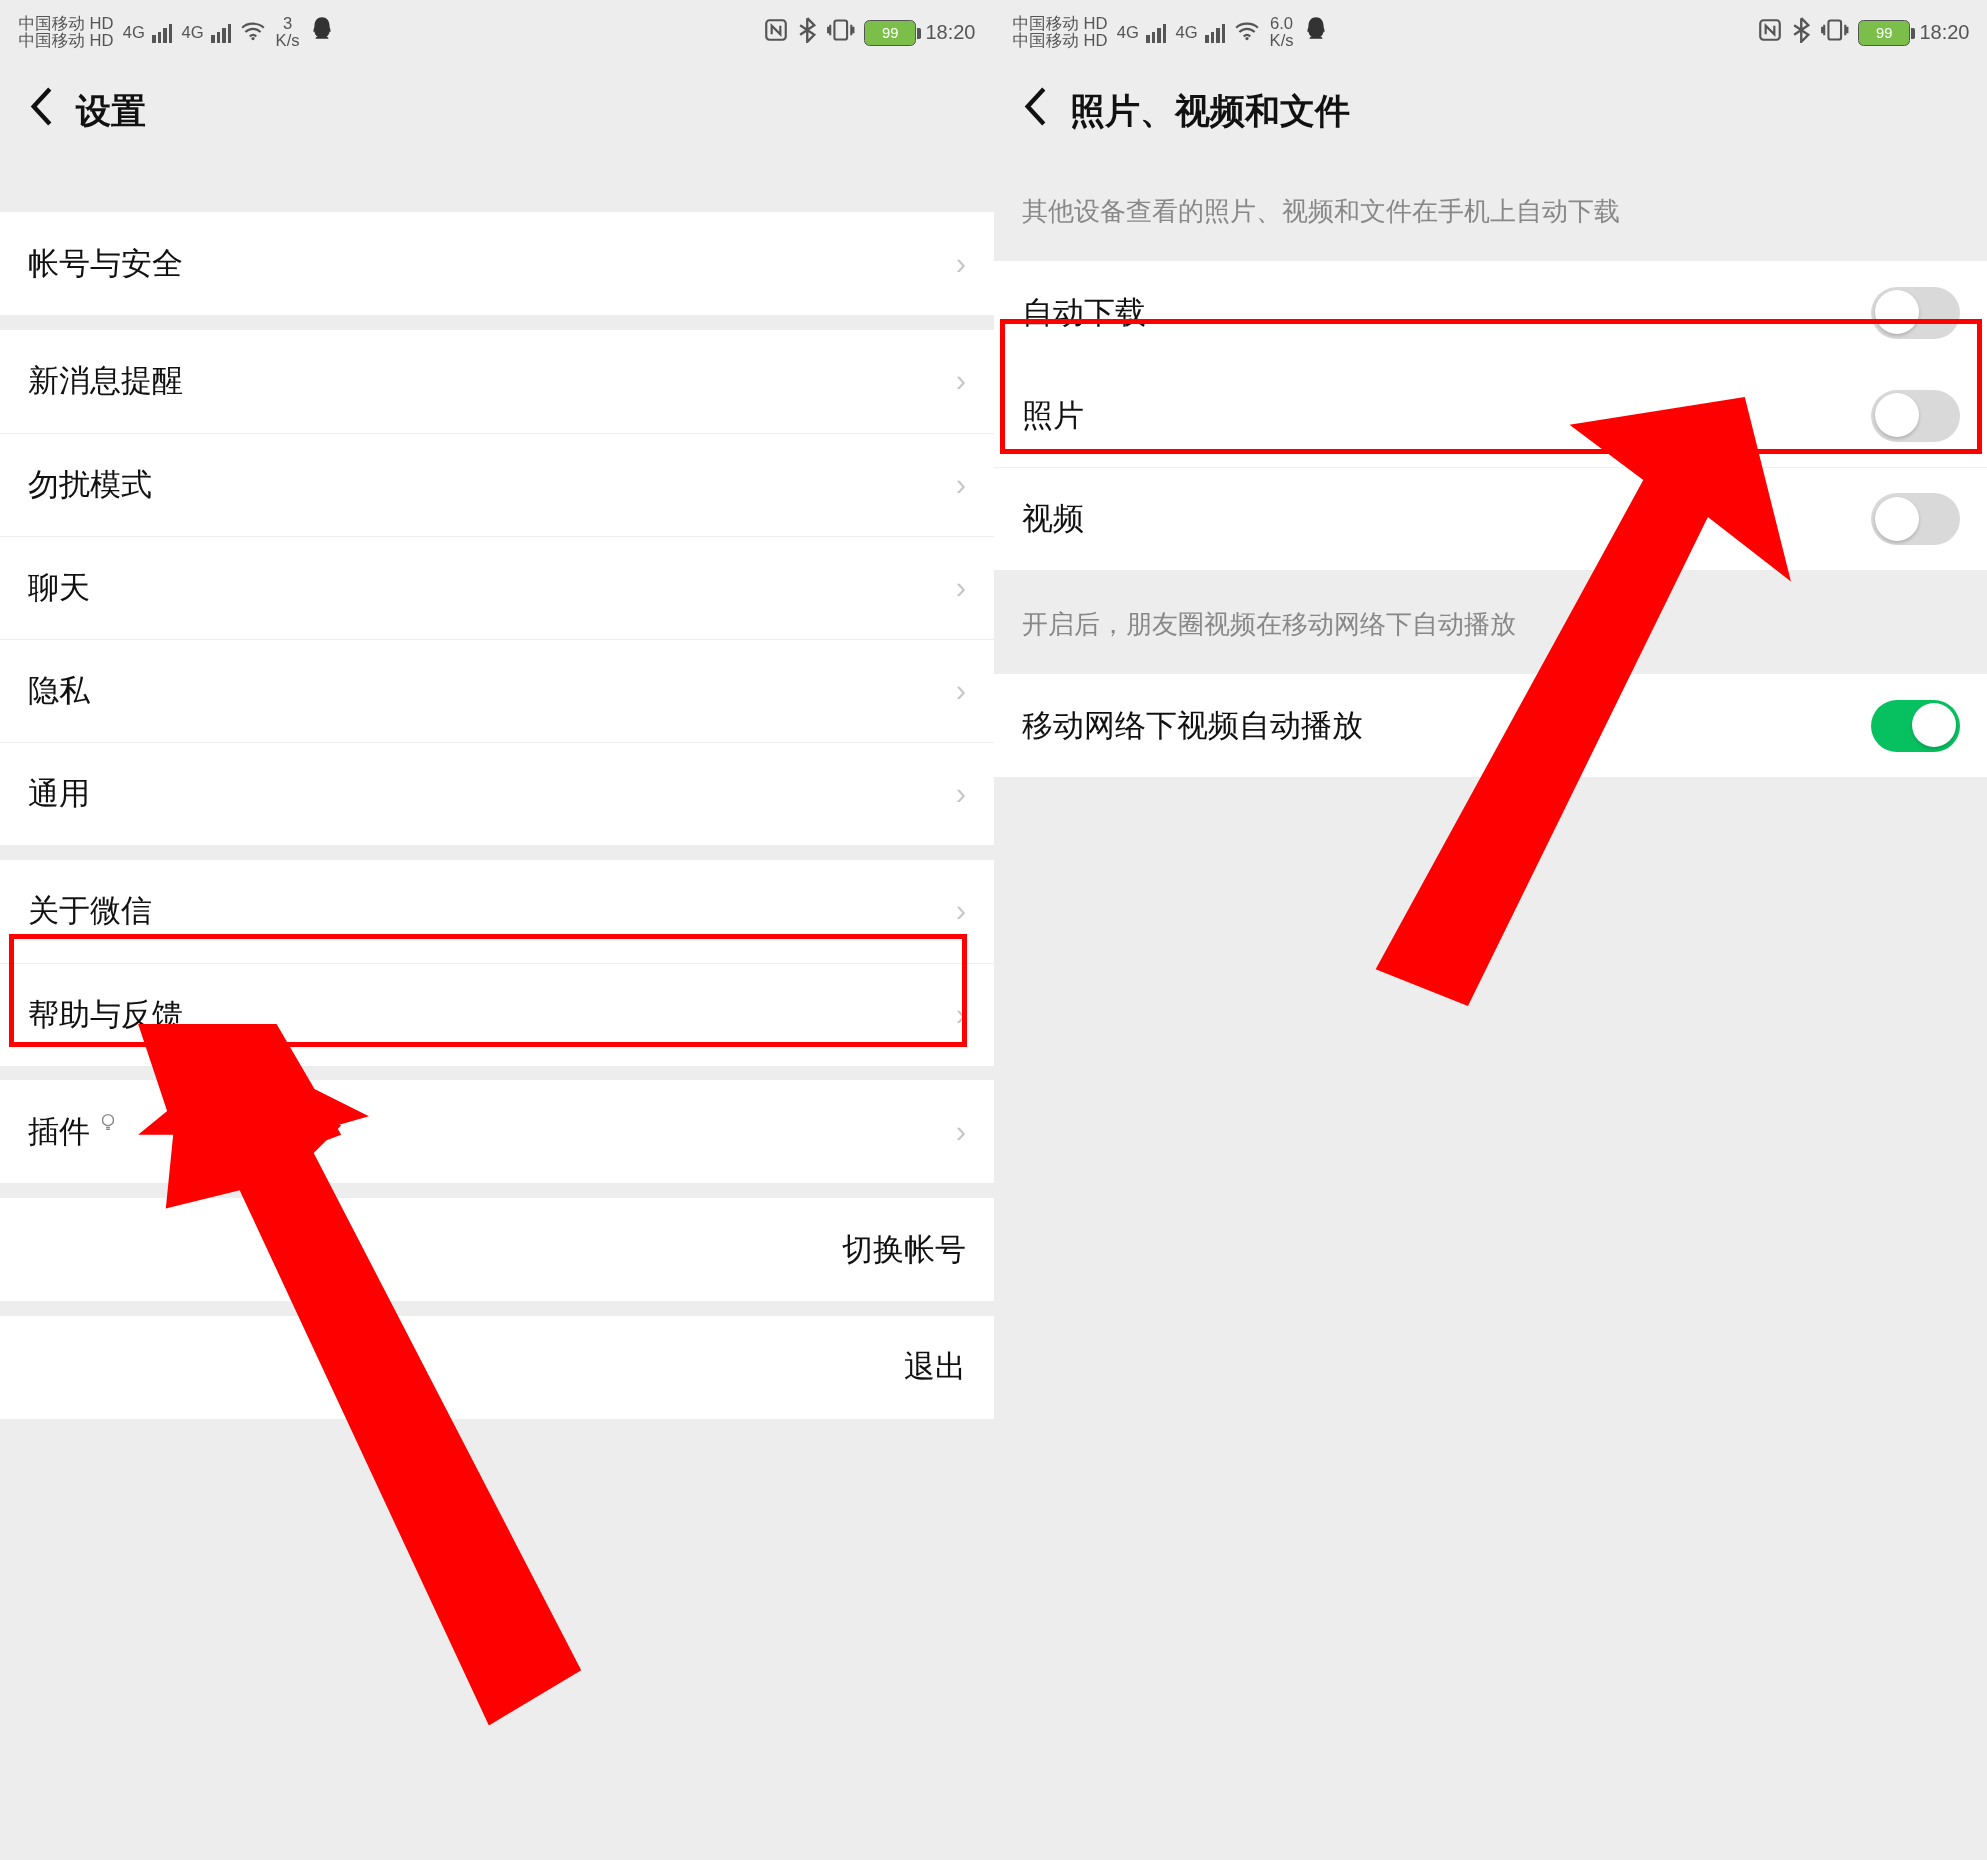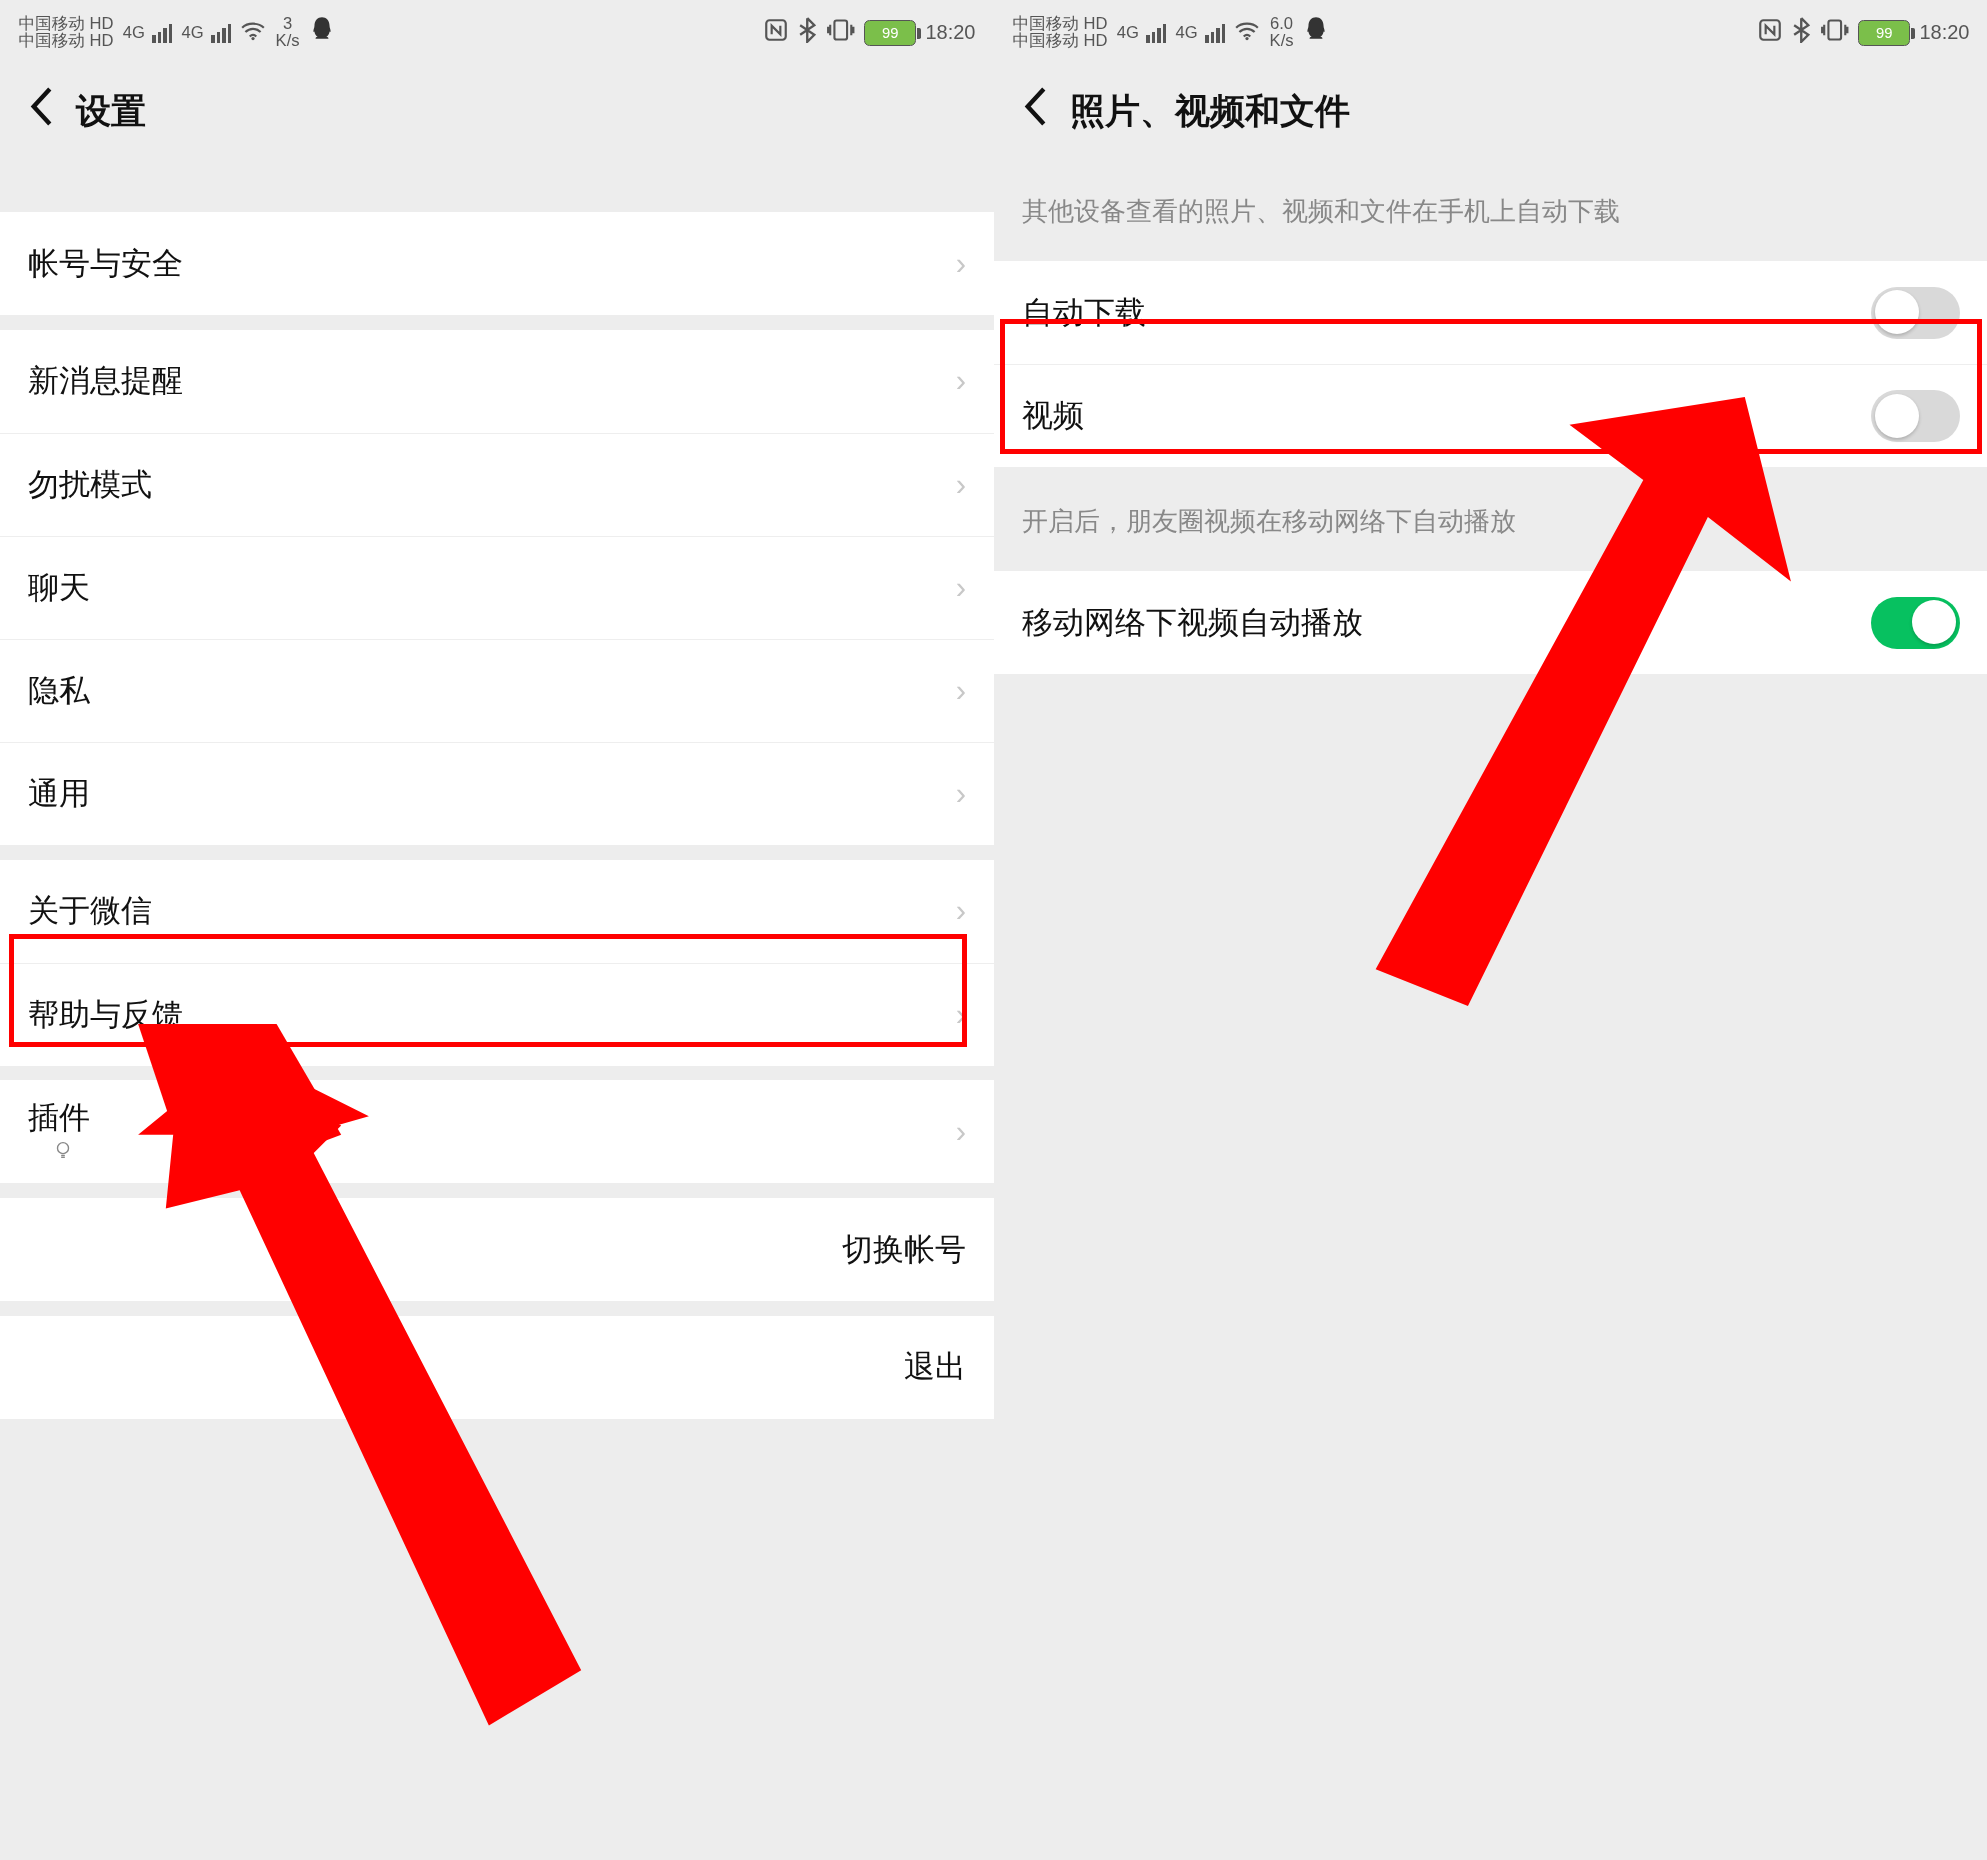--- a/index.html
+++ b/index.html
@@ -95,21 +95,21 @@
   .toggle.on .knob { left: 41px; }
   .center-cell { justify-content: flex-end; }
   .red-box {
     position: absolute;
     border: 5.5px solid #ff0000;
     pointer-events: none;
     z-index: 5;
   }
   .arrow-svg { position: absolute; z-index: 6; pointer-events:none; }
   .plugin-icon { font-size: 24px; color:#888; margin-left:7.4px;}
-  .label-row { display:flex; align-items:center;flex-direction:column;}
+  .label-row { display:flex; }
 </style>
 </head>
 <body>
 
 <div class="phone">
   <div class="status-bar">
     <div class="status-left">
       <div class="carrier-block">
         <span><span>中国移动</span> <span>HD</span></span>
         <span><span>中国移动</span> <span>HD</span></span>
@@ -335,20 +335,26 @@
   <div class="section-label">其他设备查看的照片、视频和文件在手机上自动下载</div>
 
   <div class="cell">
     <span>自动下载</span>
     <span class="toggle">
         <span class="knob"></span>
       </span>
   </div>
 
 
+  <div class="cell">
+    <span>照片</span>
+    <span class="toggle">
+        <span class="knob"></span>
+      </span>
+  </div>
   <div class="cell" style="border-top:0.9px solid #eee;">
     <span>视频</span>
     <span class="toggle">
         <span class="knob"></span>
       </span>
   </div>
 
   <div class="section-label">开启后，朋友圈视频在移动网络下自动播放</div>
 
   <div class="cell">

